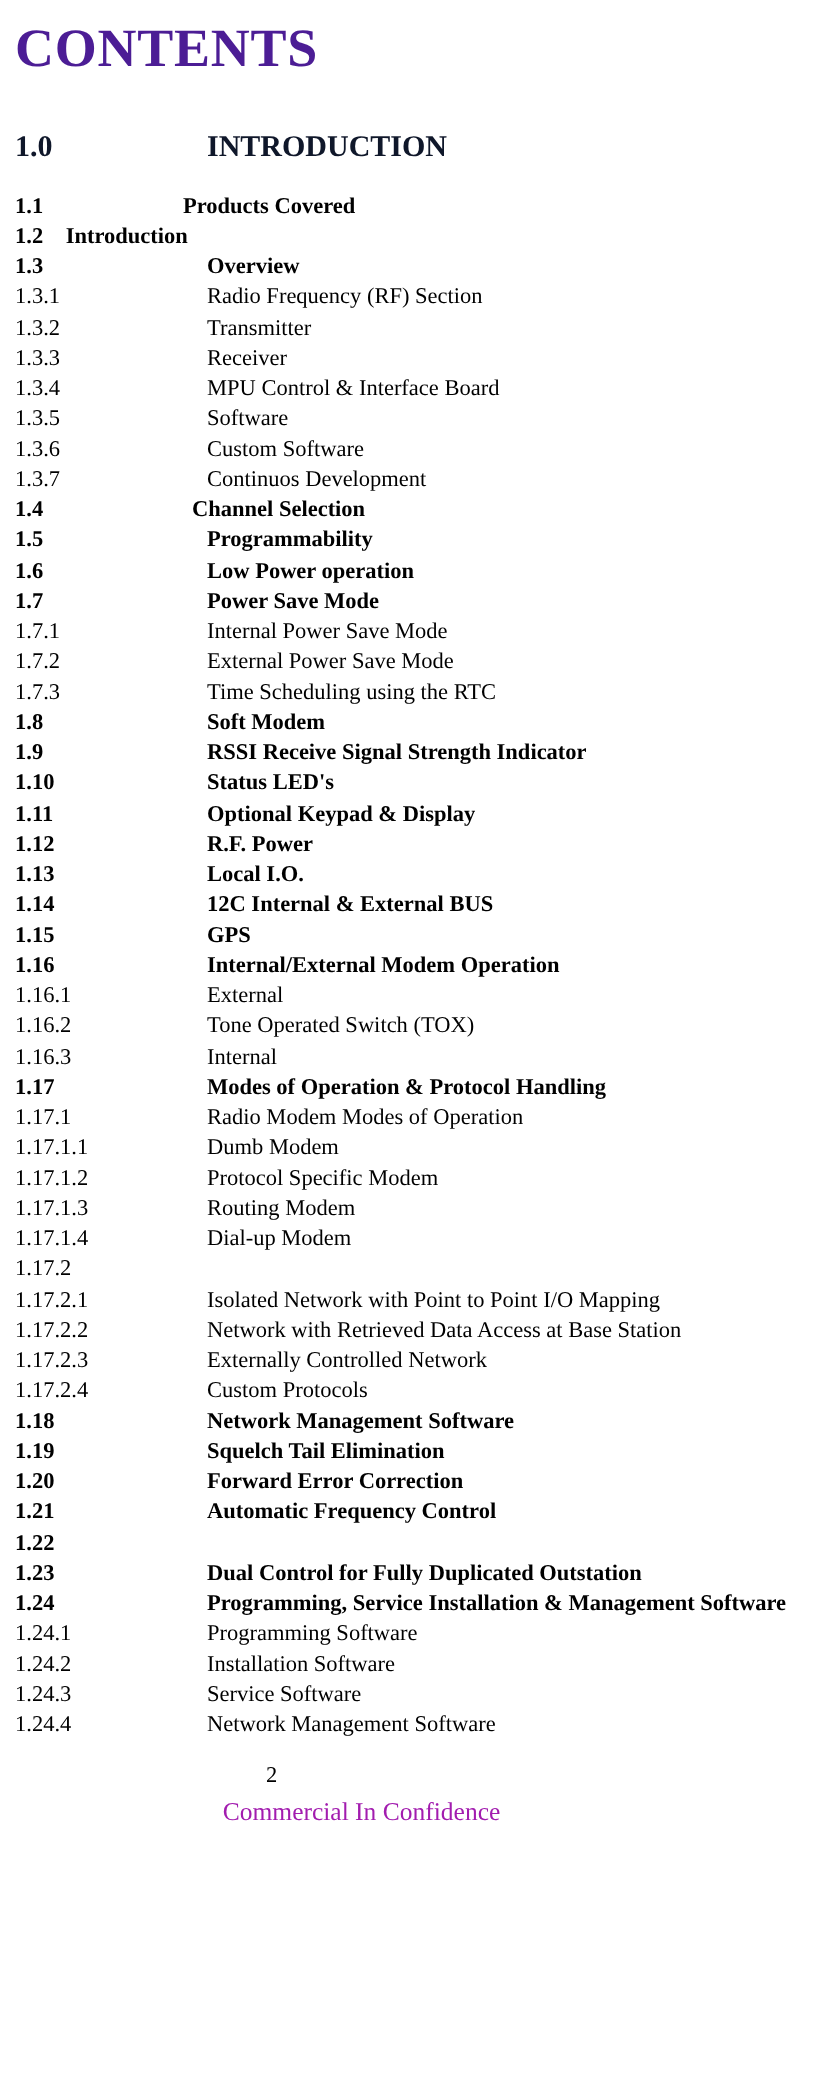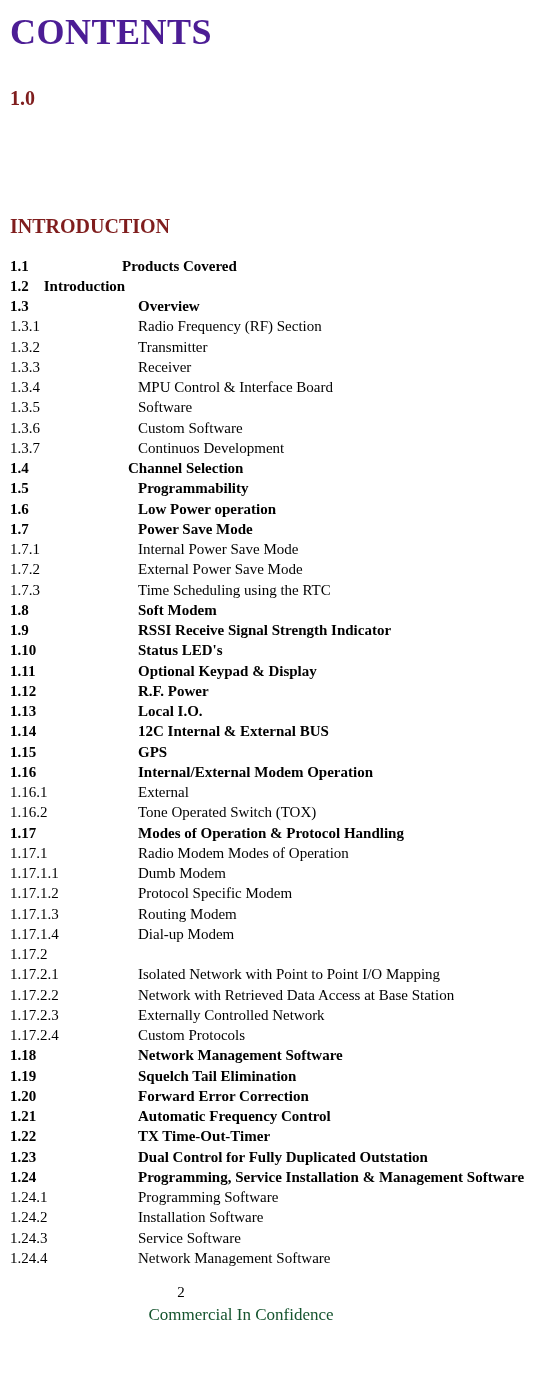--- a/index.html
+++ b/index.html
@@ -13,25 +13,24 @@
     line-height: 1.35;
   }
   .title {
     font-size: 36px;
     font-weight: bold;
     color: #4c1d95;
     margin: 0 0 28px 0;
     letter-spacing: 0.5px;
   }
   .section-row {
-    color: #7f1d1d;
+    color: #0f172a;
     font-weight: bold;
     font-size: 20px;
     margin: 4px 0 16px 0;
-    flex-direction: column;
   }
   .row {
     display: flex;
     align-items: flex-start;
   }
   .num {
     flex: 0 0 128px;
     white-space: nowrap;
   }
   .label {
@@ -49,21 +48,21 @@
   .footer {
     margin-top: 14px;
     text-align: center;
   }
   .page-num {
     font-size: 15px;
     margin-bottom: 2px;
     padding-right: 180px;
   }
   .confidential {
-    color: #14532d;
+    color: #a21caf;
     font-size: 17px;
     padding-right: 60px;
   }
 </style>
 </head>
 <body>
 
 <div class="title">CONTENTS</div>
 
 <div class="section-row row">
@@ -176,20 +175,24 @@
       <span class="label">Internal/External Modem Operation</span>
     </div>
     <div class="row">
       <span class="num">1.16.1</span>
       <span class="label">External</span>
     </div>
     <div class="row">
       <span class="num">1.16.2</span>
       <span class="label">Tone Operated Switch (TOX)</span>
     </div>
+    <div class="row">
+      <span class="num">1.16.3</span>
+      <span class="label">Internal</span>
+    </div>
     <div class="row bold">
       <span class="num">1.17</span>
       <span class="label">Modes of Operation &amp; Protocol Handling</span>
     </div>
     <div class="row">
       <span class="num">1.17.1</span>
       <span class="label">Radio Modem Modes of Operation</span>
     </div>
     <div class="row">
       <span class="num">1.17.1.1</span>
@@ -237,21 +240,20 @@
     <div class="row bold">
       <span class="num">1.20</span>
       <span class="label">Forward Error Correction</span>
     </div>
     <div class="row bold">
       <span class="num">1.21</span>
       <span class="label">Automatic Frequency Control</span>
     </div>
     <div class="row bold">
       <span class="num">1.22</span>
-      <span class="label">TX Time-Out-Timer</span>
     </div>
     <div class="row bold">
       <span class="num">1.23</span>
       <span class="label">Dual Control for Fully Duplicated Outstation</span>
     </div>
     <div class="row bold">
       <span class="num">1.24</span>
       <span class="label">Programming, Service Installation &amp; Management Software</span>
     </div>
     <div class="row">

